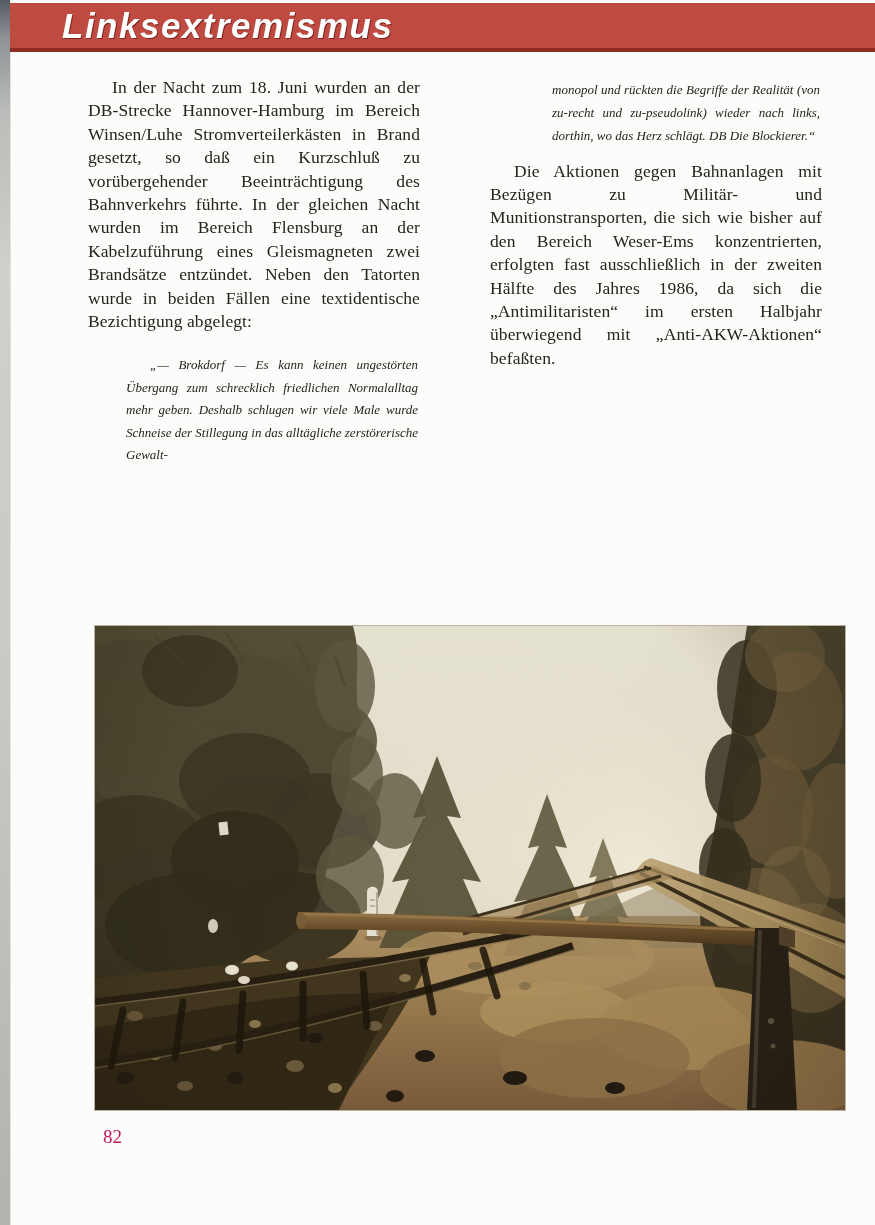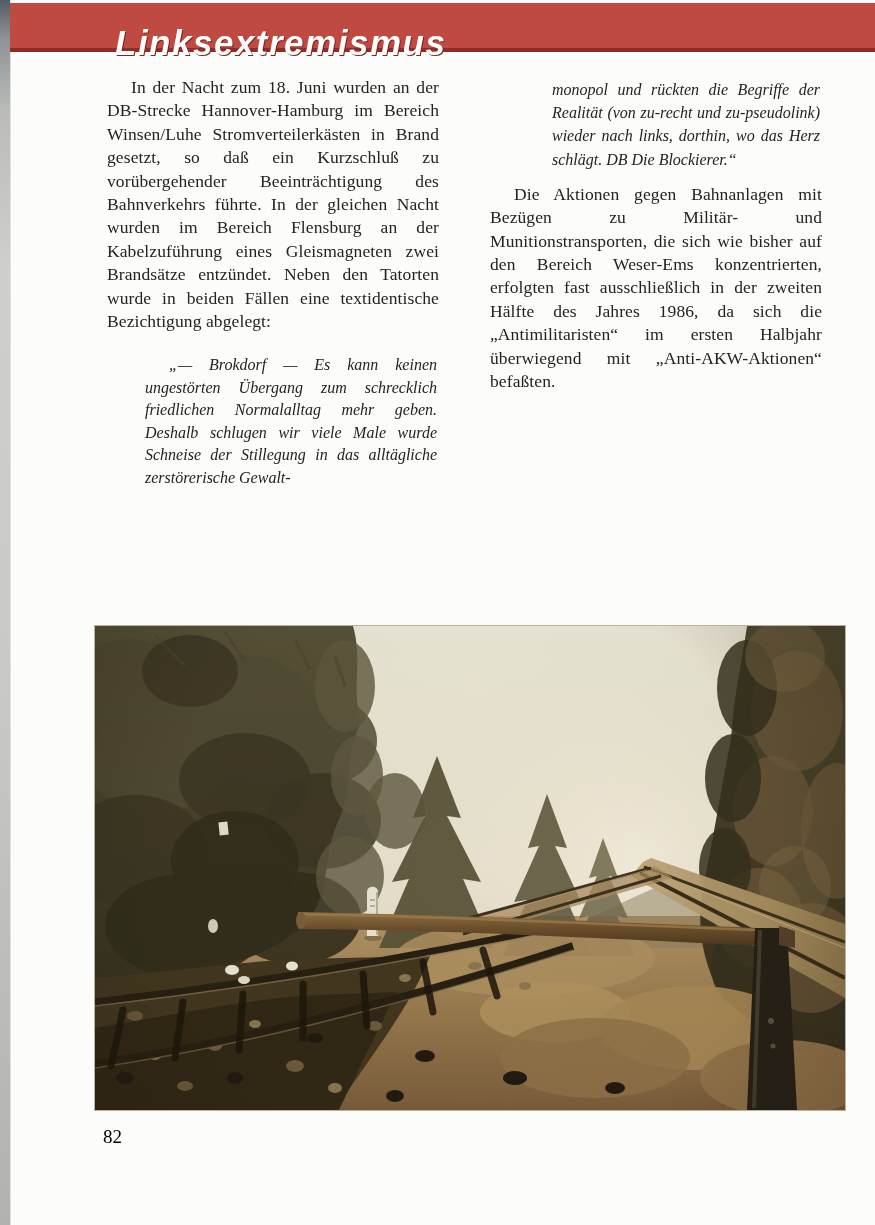--- a/index.html
+++ b/index.html
@@ -13,50 +13,50 @@
     position:absolute;left:0;top:0;width:10px;height:100%;
     background:linear-gradient(180deg,#555b63 0%,#8d9196 3%,#b9bcb8 9%,#cfd0cb 22%,#c9cac5 55%,#b2b3ae 100%);
     border-right:1px solid #e2e2de;
   }
   
   .banner{
     position:absolute;left:10px;right:0;top:3px;height:45px;
     background:#bf4a41;border-bottom:4px solid #8f2d25;
   }
   .banner h1{
-    margin:17px;padding-left:88px;line-height:46px;
+    margin:0;padding-left:52px;line-height:46px;
     font-family:"Liberation Sans", sans-serif;
     font-style:italic;font-weight:bold;font-size:35px;letter-spacing:1.5px;
     color:#ffffff;text-shadow:1px 1px 0 #7e241d;
   }
   
   .col{position:absolute;top:76px;width:332px;text-align:justify;}
-  .col-left{left:107px;}
+  .col-left{left:88px;}
   .col-right{left:490px;}
   .body-text{
     margin:0;font-size:17.5px;line-height:23.4px;text-indent:24px;
     letter-spacing:0.1px;
   }
   .body-text + .body-text{margin-top:10px;}
   .quote{
     margin:21px 0 0 38px;width:292px;
-    font-style:italic;font-size:16px;line-height:22.5px;
+    font-style:italic;font-size:13px;line-height:22.5px;
     text-align:justify;text-indent:24px;
   }
   .quote-right{margin:2px 0 0 62px;width:268px;text-indent:0;line-height:23.2px;}
   .col-right .body-text:first-of-type{margin-top:12px;}
   
   .photo{
     position:absolute;left:95px;top:626px;width:750px;height:484px;margin:0;
     outline:1px solid #b9b2a2;
   }
   .photo svg{display:block;width:100%;height:100%;}
   
   .page-number{
-    position:absolute;left:103px;top:1126px;font-size:19px;color:#000000;
+    position:absolute;left:103px;top:1126px;font-size:19px;color:#be185d;
   }
 </style>
 </head>
 <body>
 
 <div class="page">
 
   <div class="spine"></div>
 
   <header class="banner">

